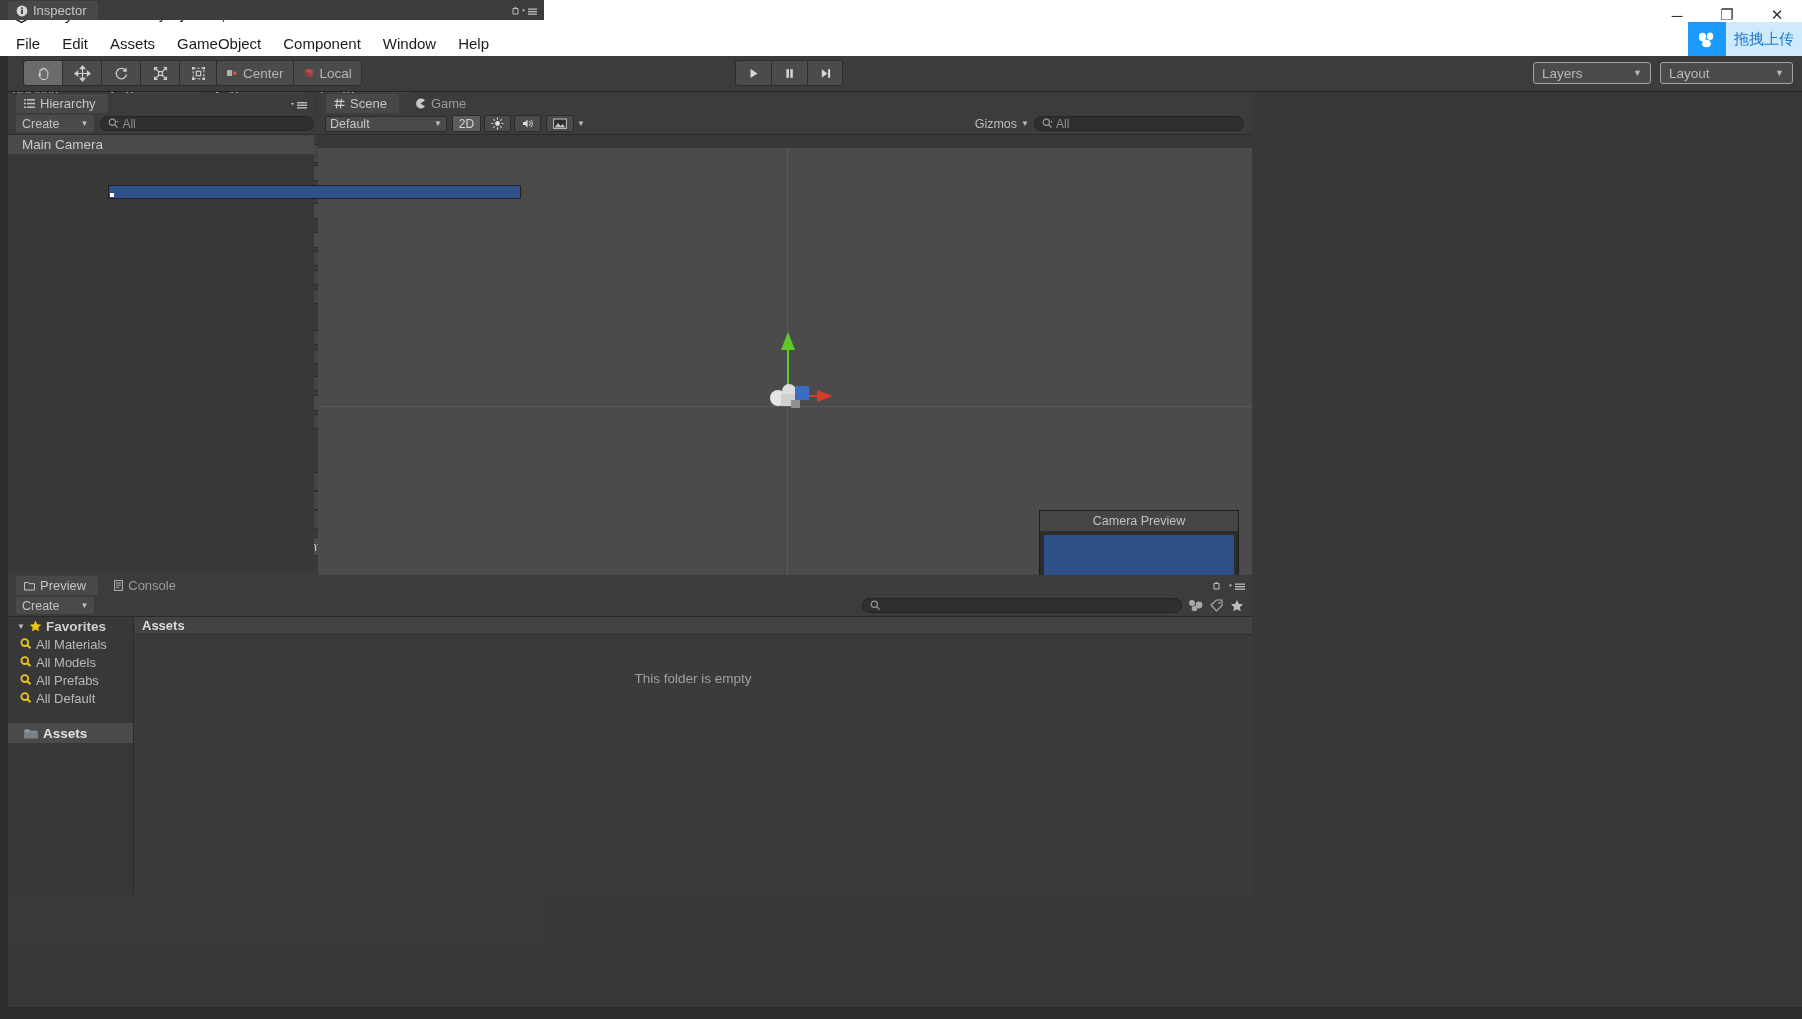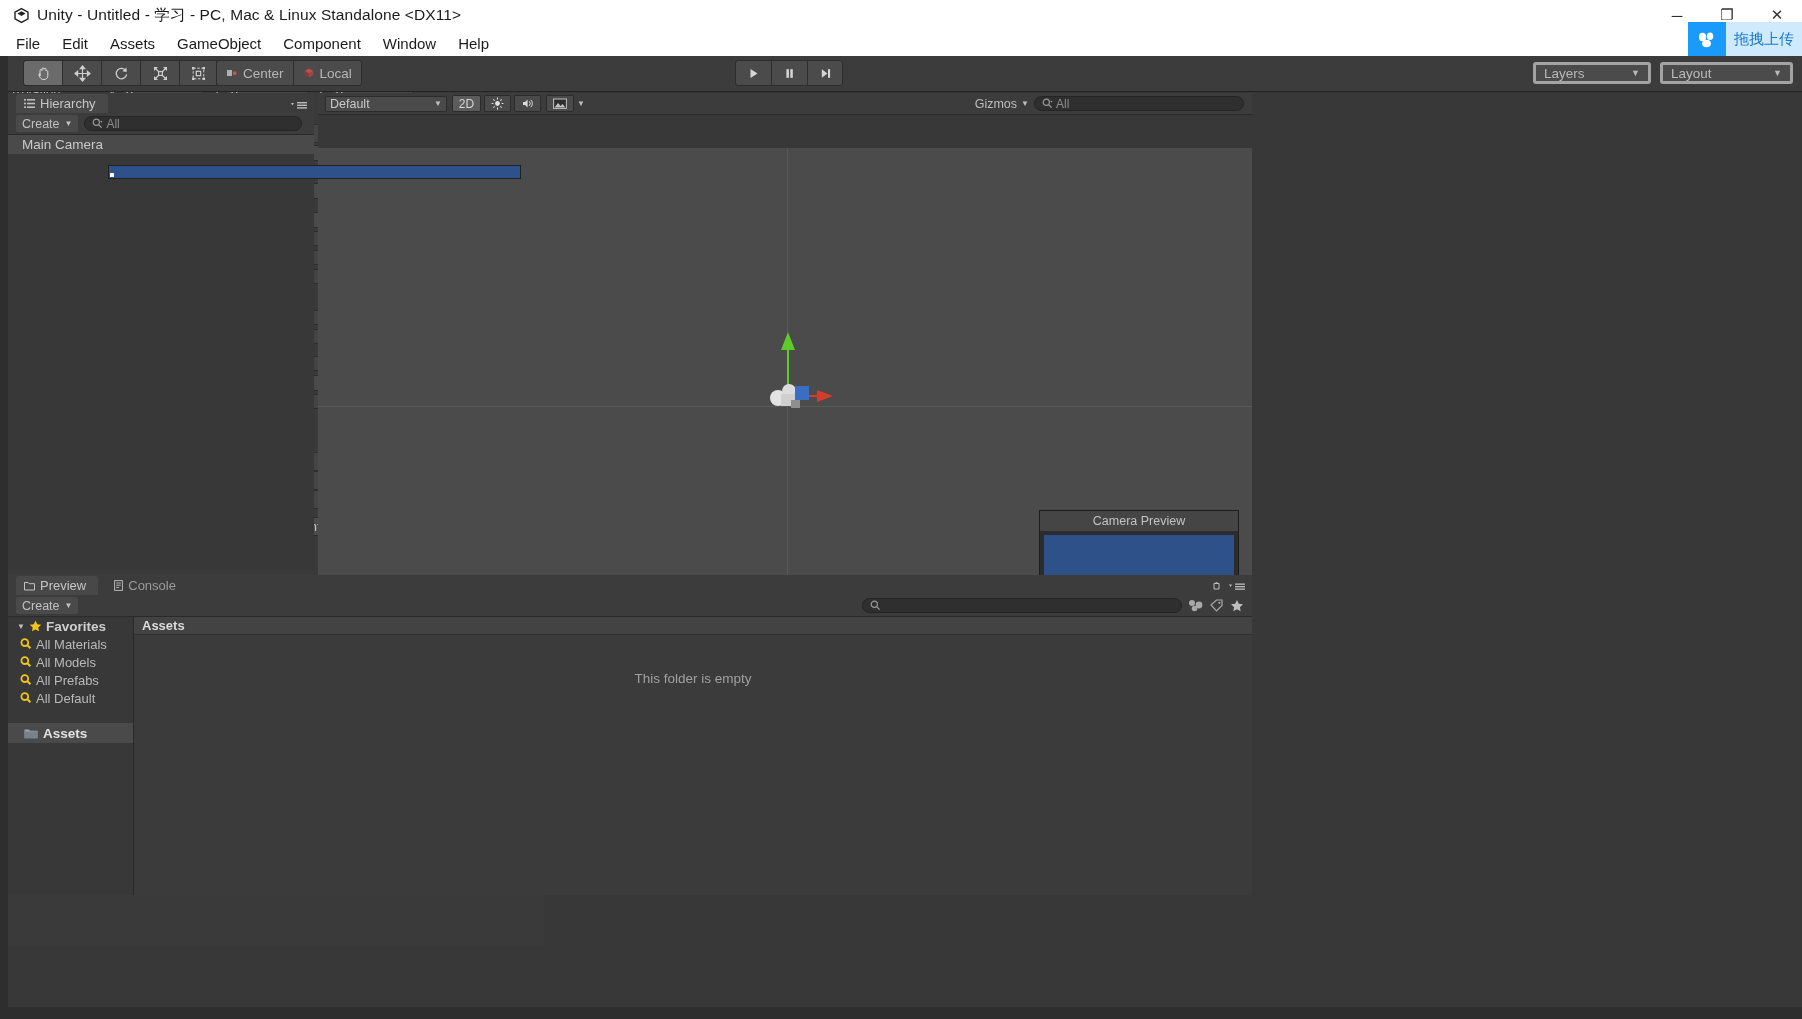--- a/index.html
+++ b/index.html
@@ -35,42 +35,42 @@
   .pivgroup { position:absolute; left:216px; top:4px; display:flex; }
   .pivbtn { height:26px; background:#4b4b4b; border:1px solid #2d2d2d; border-right:none;
     display:flex; align-items:center; gap:5px; padding:0 9px; color:#b6b6b6; font-size:13.5px; }
   .pivbtn:last-child { border-right:1px solid #2d2d2d; border-radius:0 3px 3px 0; }
   .pivbtn.first { border-radius:3px 0 0 3px; }
   .playgroup { position:absolute; left:735px; top:4px; display:flex; }
   .playbtn { width:36px; height:26px; background:#4b4b4b; border:1px solid #2d2d2d;
     border-right:none; display:flex; align-items:center; justify-content:center; }
   .playbtn:last-child { border-right:1px solid #2d2d2d; border-radius:0 3px 3px 0; }
   .playbtn.first { border-radius:3px 0 0 3px; }
-  .dropbtn { height:22px; background:#4b4b4b; border:3px solid #a3a3a3; border-radius:3px;
+  .dropbtn { height:22px; background:#4b4b4b; border:1px solid #a3a3a3; border-radius:3px;
     display:flex; align-items:center; padding:0 8px; color:#b9b9b9; font-size:13.5px; position:absolute; top:6px; }
   .dropbtn .caret { margin-left:auto; font-size:9px; color:#b9b9b9; }
 
   
   .baidu { position:absolute; right:0; top:22px; height:35px; display:flex; align-items:stretch; }
   .baidu-ico { width:38px; background:#1a9bfc; display:flex; align-items:center; justify-content:center; }
   .baidu-txt { background:#cfe9fd; color:#1a79c9; font-size:15px; display:flex;
     align-items:center; padding:0 8px; }
 
   
   .panel { position:absolute; background:#383838; }
   .tabrow { height:20px; background:#3c3c3c; display:flex; align-items:flex-end; position:relative; }
   .tab { height:19px; background:#484848; border-radius:3px 3px 0 0; display:flex;
     align-items:center; gap:5px; padding:0 12px 0 8px; color:#c6c6c6; font-size:13px; margin-left:8px; }
   .tab.inactive { background:transparent; color:#9b9b9b; }
   .tabrow-right { position:absolute; right:6px; bottom:3px; display:flex; gap:4px; align-items:center; }
 
   .subbar { height:22px; background:#3c3c3c; display:flex; align-items:center;
     border-bottom:1px solid #2a2a2a; }
   .createbtn { height:17px; margin-left:8px; padding:0 6px; color:#c1c1c1; font-size:12.5px;
-    display:flex; align-items:center; gap:5px; background:#4a4a4a; border-radius:2px; }
+    display:flex; align-items:center; gap:21px; background:#4a4a4a; border-radius:2px; }
   .searchfield { height:15px; background:#2f2f2f; border:1px solid #242424; border-radius:8px;
     color:#8d8d8d; font-size:12px; display:flex; align-items:center; padding:0 7px; gap:3px; }
 
   
   #hierarchy { left:8px; top:93px; width:306px; height:477px; }
   .hrow { height:19px; display:flex; align-items:center; padding-left:14px;
     color:#c9c9c9; font-size:13.5px; }
   .hrow.selected { background:#4a4a4a; }
 
   
@@ -320,20 +320,36 @@
       </div>
     </div>
     <div style="position:absolute; left:0; top:42px; right:0; bottom:0; background:#383838;">
       <div class="hrow selected">
         <span>Main Camera</span>
       </div>
     </div>
   </div>
 
   <div class="panel" id="scene">
+    <div class="tabrow">
+      <div class="tab">
+        <svg width="11" height="11" viewBox="0 0 11 11">
+            <g stroke="#cfcfcf" stroke-width="1.1">
+              <path d="M3.4 0.6 L2.4 10.4 M7.4 0.6 L6.4 10.4 M0.6 3.4 L10.4 3.4 M0.6 7.4 L10.4 7.4"></path>
+            </g>
+          </svg>
+        <span>Scene</span>
+      </div>
+      <div class="tab inactive">
+        <svg width="11" height="11" viewBox="0 0 11 11">
+            <path d="M5.5 5.5 L10 2.4 A5 5 0 1 0 10 8.6 Z" fill="#c7c7c7"></path>
+          </svg>
+        <span>Game</span>
+      </div>
+    </div>
     <div class="subbar">
       <div class="popup" style="width:122px; margin-left:7px;">
         <span>Default</span>
         <span class="arrows" style="font-size:8px;">▼</span>
       </div>
       <div style="width:29px;height:17px;background:#5c5c5c;border:1px solid #2c2c2c;border-radius:2px;color:#d5d5d5;font-size:12px;display:flex;align-items:center;justify-content:center;margin-left:5px;">
         <span>2D</span>
       </div>
       <div style="width:27px;height:17px;background:#4a4a4a;border:1px solid #2c2c2c;border-radius:2px;display:flex;align-items:center;justify-content:center;margin-left:3px;">
         <svg width="13" height="13" viewBox="0 0 13 13">
@@ -504,20 +520,42 @@
         </div>
       </div>
       <div class="projright">
         <div class="assets-header">Assets</div>
         <div class="empty-msg">This folder is empty</div>
       </div>
     </div>
   </div>
 
   <div id="inspector">
+    <div class="insp-tabrow">
+      <div class="tab">
+        <svg width="12" height="12" viewBox="0 0 12 12">
+            <circle cx="6" cy="6" r="5.4" fill="#d6d6d6"></circle>
+            <rect x="5.2" y="4.6" width="1.6" height="4.4" fill="#2e2e2e"></rect>
+            <rect x="5.2" y="2.4" width="1.6" height="1.6" fill="#2e2e2e"></rect>
+          </svg>
+        <span>Inspector</span>
+      </div>
+      <div class="tabrow-right">
+        <svg width="26" height="11" viewBox="0 0 26 11">
+          <path d="M1 2.5 h5 v5.5 h-5z" fill="none" stroke="#bdbdbd" stroke-width="1"></path>
+          <path d="M2.3 2.5 a1.1 1.1 0 0 1 2.4 0" fill="none" stroke="#bdbdbd" stroke-width="1"></path>
+          <path d="M10 3.5 l3 0 l-1.5 2.6z" fill="#bdbdbd"></path>
+          <g fill="#bdbdbd">
+              <rect x="16" y="2.5" width="9" height="1.3"></rect>
+              <rect x="16" y="5" width="9" height="1.3"></rect>
+              <rect x="16" y="7.5" width="9" height="1.3"></rect>
+            </g>
+        </svg>
+      </div>
+    </div>
 
     <div class="insp-head">
       <span class="cube-ico">
         <svg width="20" height="20" viewBox="0 0 20 20">
           <path d="M10 2 L18 6 L10 10 L2 6z" fill="#8cc63f"></path>
           <path d="M2 6 L10 10 L10 18 L2 14z" fill="#3aa3d8"></path>
           <path d="M18 6 L10 10 L10 18 L18 14z" fill="#e05a2b"></path>
           <path d="M2 12 l4 0 l-2 4z" fill="#9e9e9e"></path>
         </svg>
       </span>

